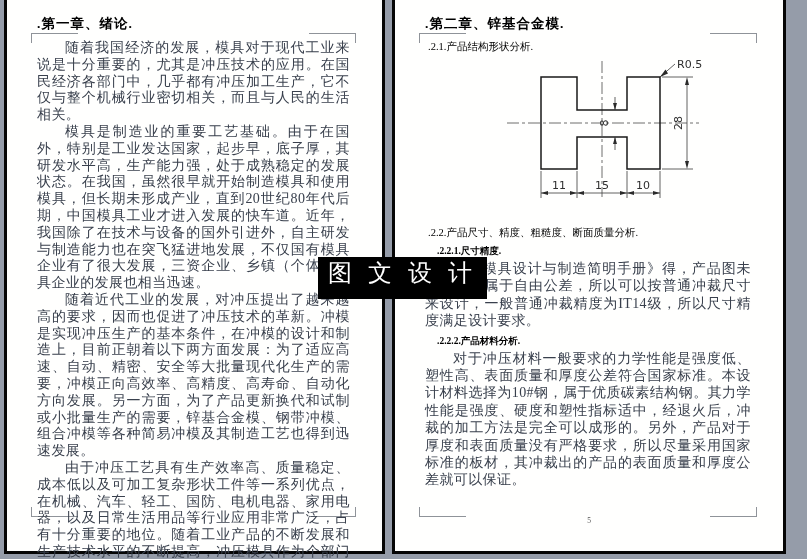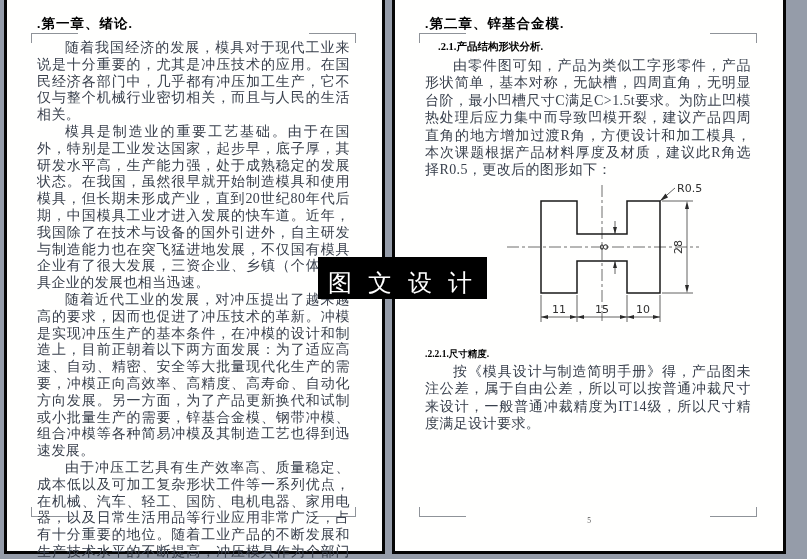--- a/index.html
+++ b/index.html
@@ -13,40 +13,40 @@
     background:#fffffe;
     border:3px solid #050505;border-top:none;
   }
   #page-left{left:4px;width:381px;}
   #page-right{left:392px;width:394px;}
   .content{position:absolute;left:30px;right:32px;top:20px;color:#39404d;}
   h1.doc-title{
     font-size:13.5px;font-weight:bold;color:#000;margin:0 0 7px 0;
     letter-spacing:1px;
   }
-  h2.sec-title{font-size:10.5px;font-weight:bold;color:#000;margin:7px 0 3px 13px;}
-  h3.sub-title{font-size:9.5px;font-weight:bold;color:#000;margin:5px 0 2px 0;}
+  h2.sec-title{font-size:10.5px;font-weight:normal;color:#000;margin:7px 0 3px 3px;}
+  h3.sub-title{font-size:9.5px;font-weight:bold;color:#000;margin:5px 0 2px 12px;}
   p.body-text{
     font-size:14px;line-height:16.8px;margin:0;text-align:justify;
     text-indent:2em;color:#39404d;letter-spacing:.4px;
   }
   #page-right p.body-text{line-height:17.4px;}
   .page-number{
     position:absolute;bottom:26px;left:0;right:0;text-align:center;
     font-size:7.5px;color:#555;
   }
   
   .cm{position:absolute;width:46px;height:9px;border-color:#8f9399;}
   .cm.tl{border-top:1px solid #8f9399;border-left:1px solid #8f9399;top:38px;left:24px;}
   .cm.tr{border-top:1px solid #8f9399;border-right:1px solid #8f9399;top:38px;right:26px;}
   .cm.bl{border-bottom:1px solid #8f9399;border-left:1px solid #8f9399;bottom:34px;left:24px;}
   .cm.br{border-bottom:1px solid #8f9399;border-right:1px solid #8f9399;bottom:34px;right:26px;}
   #watermark{
     position:absolute;left:318px;top:257px;width:169px;height:42px;
-    background:#000;color:#fff;display:flex;align-items:flex-end;justify-content:center;
+    background:#000;color:#fff;display:flex;align-items:flex-start;justify-content:center;
     font-size:24px;letter-spacing:5px;z-index:10;font-family:"Liberation Serif",serif;
   }
   #part-drawing{display:block;margin:2px 0 0 76px;}
   .dwg-outline{fill:none;stroke:#1a1a1a;stroke-width:1.5;}
   .dwg-dim{stroke:#3a3a3a;stroke-width:0.8;fill:none;}
   .dwg-center{stroke:#4a4a4a;stroke-width:0.8;fill:none;stroke-dasharray:12 3 3 3;}
   .dwg-arrow{fill:#2a2a2a;stroke:none;}
   .dwg-label{font-family:"DejaVu Sans",sans-serif;font-size:11px;fill:#2f2f2f;}
 </style>
 </head>
@@ -68,21 +68,20 @@
 </div>
 
 <div class="page" id="page-right">
   <div class="cm tl"></div>
   <div class="cm tr"></div>
   <div class="cm bl"></div>
   <div class="cm br"></div>
   <div class="content">
     <h1 class="doc-title">.第二章、锌基合金模.</h1>
     <h2 class="sec-title">.2.1.产品结构形状分析.</h2>
-    <p class="body-text">由零件图可知，产品为类似工字形零件，产品形状简单，基本对称，无缺槽，四周直角，无明显台阶，最小凹槽尺寸C满足C&gt;1.5t要求。为防止凹模热处理后应力集中而导致凹模开裂，建议产品四周直角的地方增加过渡R角，方便设计和加工模具，本次课题根据产品材料厚度及材质，建议此R角选择R0.5，更改后的图形如下：</p>
 
     <svg id="part-drawing" width="250" height="162" viewBox="0 0 250 162" xmlns="http://www.w3.org/2000/svg">
 
       <g>
         <line class="dwg-center" x1="6" y1="66" x2="198" y2="66"></line>
         <line class="dwg-center" x1="101" y1="4" x2="101" y2="140"></line>
       </g>
 
       <path class="dwg-outline" d="M40,20 L76,20 L76,53 L126,53 L126,20 L159,20 L159,112 L126,112 L126,80 L76,80 L76,112 L40,112 Z"></path>
 
@@ -120,21 +119,24 @@
         <text class="dwg-label" x="142" y="132" text-anchor="middle">10</text>
       </g>
 
       <g>
         <line class="dwg-dim" x1="159" y1="20" x2="174" y2="7"></line>
         <polygon class="dwg-arrow" points="159,20 167,16.5 164.5,12.5"></polygon>
         <text class="dwg-label" x="176" y="11" text-anchor="start">R0.5</text>
       </g>
     </svg>
 
+    <h2 class="sec-title">.2.2.产品尺寸、精度、粗糙度、断面质量分析.</h2>
     <h3 class="sub-title">.2.2.1.尺寸精度.</h3>
     <p class="body-text">按《模具设计与制造简明手册》得，产品图未注公差，属于自由公差，所以可以按普通冲裁尺寸来设计，一般普通冲裁精度为IT14级，所以尺寸精度满足设计要求。</p>
+    <h3 class="sub-title">.2.2.2.产品材料分析.</h3>
+    <p class="body-text">对于冲压材料一般要求的力学性能是强度低、塑性高、表面质量和厚度公差符合国家标准。本设计材料选择为10#钢，属于优质碳素结构钢。其力学性能是强度、硬度和塑性指标适中，经退火后，冲裁的加工方法是完全可以成形的。另外，产品对于厚度和表面质量没有严格要求，所以尽量采用国家标准的板材，其冲裁出的产品的表面质量和厚度公差就可以保证。</p>
   </div>
   <div class="page-number">5</div>
 </div>
 
 <div id="watermark">
   <span>图 文 设 计</span>
 </div>
 
 </body></html>

